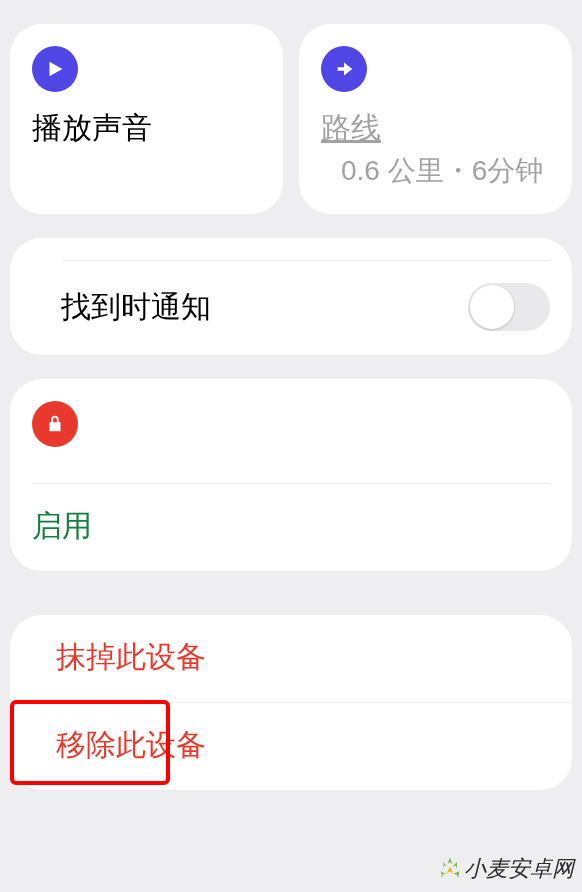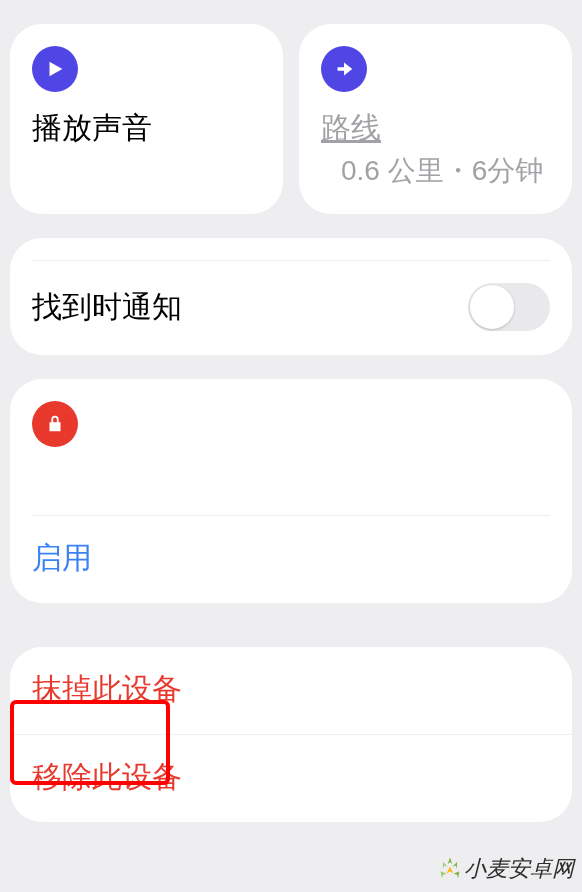--- a/index.html
+++ b/index.html
@@ -65,20 +65,21 @@
     }
     .section-header {
       padding-bottom: 18px;
     }
     .row {
       display: flex;
       align-items: center;
       justify-content: space-between;
       padding: 22px 0 24px 0;
       border-top: 1px solid #eeeeee;
+      margin-left: 29px;
     }
     .row-label {
       font-size: 30px;
       color: #000;
     }
     .toggle {
       width: 82px;
       height: 48px;
       background: #e9e9eb;
       border-radius: 24px;
@@ -91,30 +92,30 @@
       border-radius: 50%;
       position: absolute;
       left: 2px;
       top: 2px;
       box-shadow: 0 1px 3px rgba(0,0,0,0.2);
     }
     .link-row {
       padding: 22px 0 24px 0;
       border-top: 1px solid #eeeeee;
       font-size: 30px;
-      color: #3b82f6;
-      margin-top: 32px;
+      color: #15803d;
     }
     .danger-card {
       margin: 44px 10px 0 10px;
     }
     .danger-row {
       padding: 22px 22px 24px 22px;
       font-size: 30px;
       color: #e9392d;
+      margin-left: 24px;
     }
     .danger-row.border {
       border-top: 1px solid #eeeeee;
     }
     .highlight-box {
       position: absolute;
       border: 4px solid #ff0000;
       border-radius: 6px;
       pointer-events: none;
       left: 10px;

